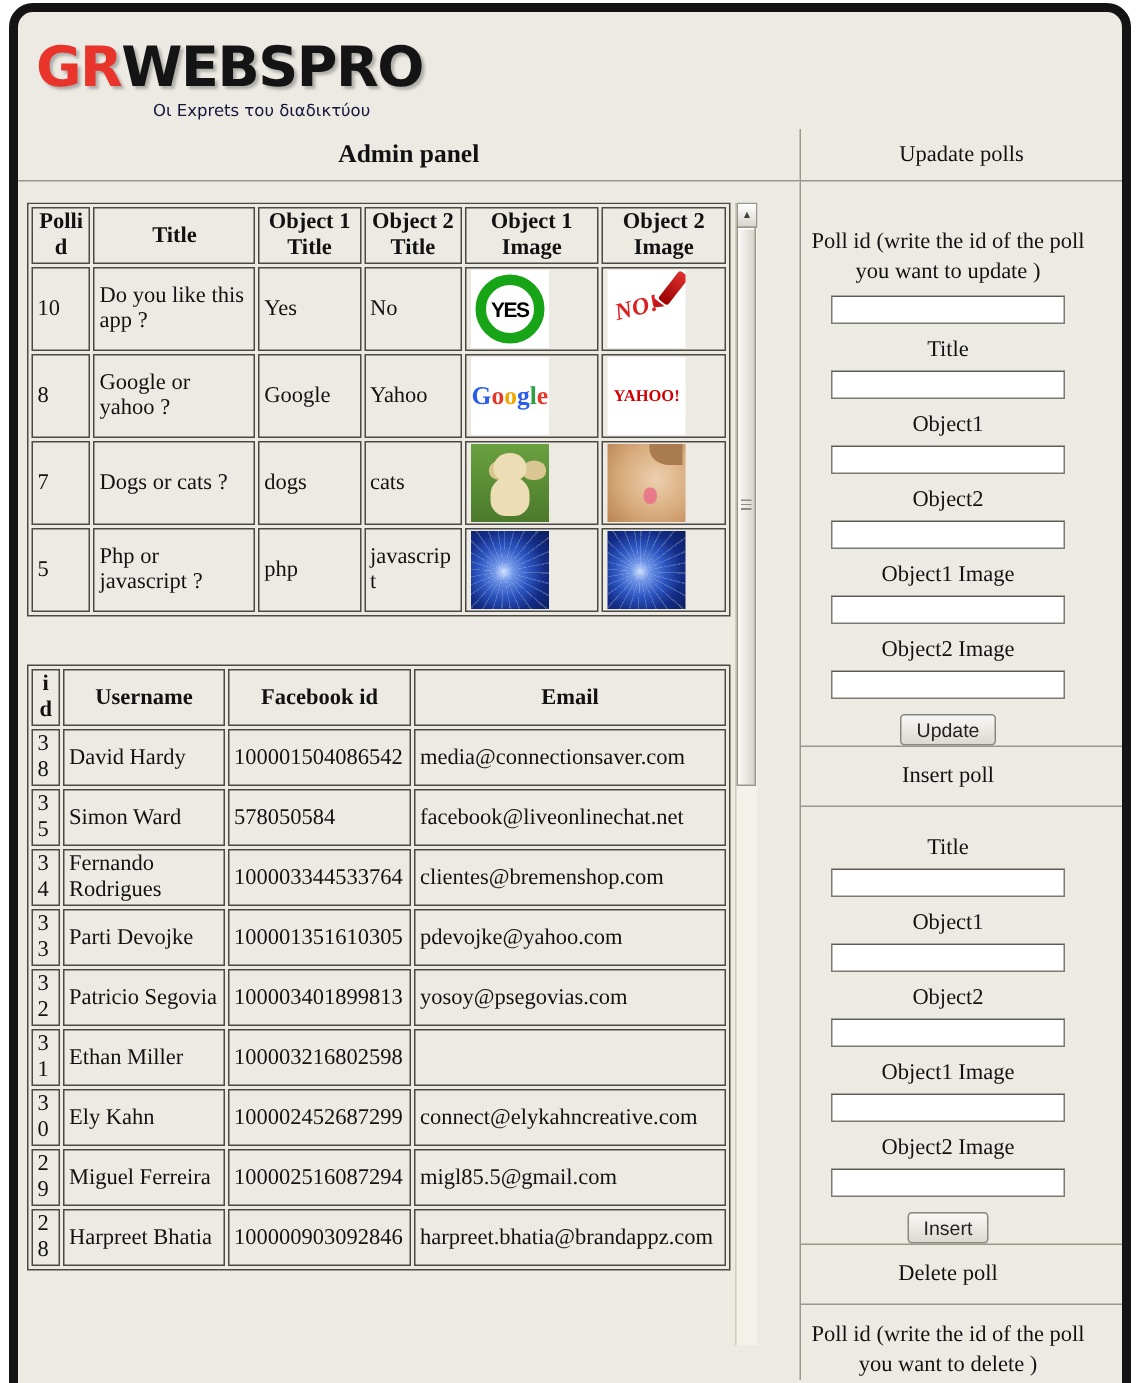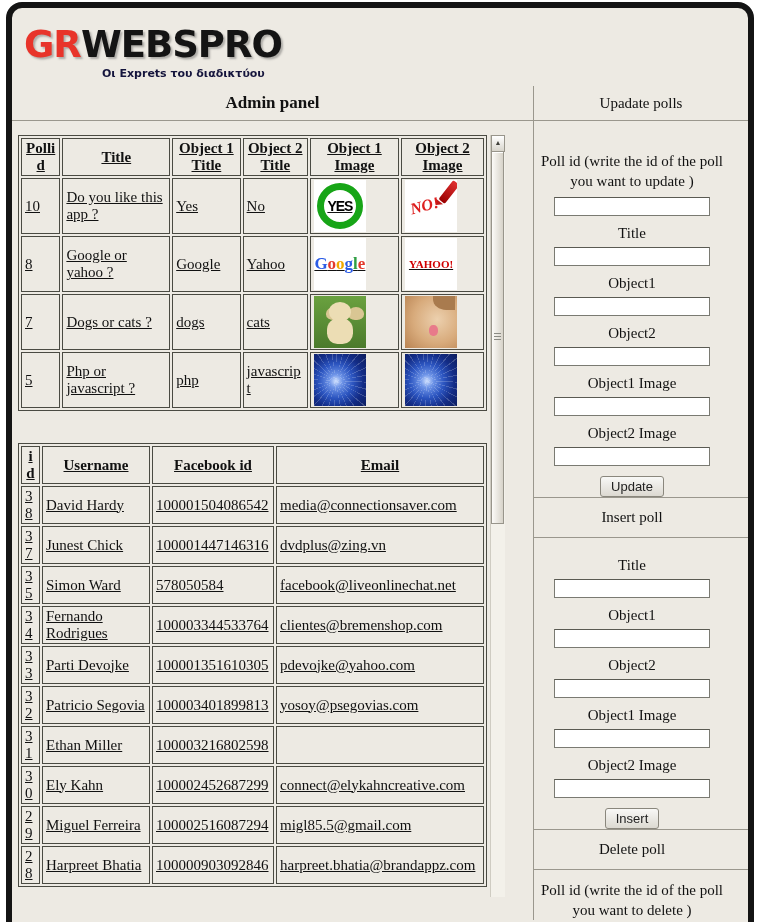--- a/index.html
+++ b/index.html
@@ -11,32 +11,32 @@
     position:absolute;left:6px;top:2px;width:736px;height:960px;
     border:6px solid #141414;border-radius:16px;background:#edeae3;
     overflow:hidden;
   }
   
   .logo-area{padding:18px 0 6px 12px;}
   .logo{font-family:"DejaVu Sans", sans-serif;font-weight:900;font-size:37px;
         letter-spacing:-1px;line-height:1;color:#141414;
         text-shadow:2px 2px 2px rgba(60,60,60,.35);}
   .logo .gr{color:#e8342a;margin-top:20px;}
-  .tagline{font-family:"DejaVu Sans", sans-serif;font-weight:bold;font-size:11px;
+  .tagline{font-family:"DejaVu Sans", sans-serif;font-weight:normal;font-size:11px;
            color:#14143c;margin:4px 0 0 78px;}
   
   .columns{display:flex;align-items:stretch;min-height:818px;}
   .main-col{width:521px;}
   .sidebar{flex:1;border-left:1px solid #9a978d;}
   .col-header{height:34px;display:flex;align-items:center;justify-content:center;
               border-bottom:1px solid #9a978d;}
   .page-title{font-weight:bold;font-size:17px;}
   .sb-title{font-size:15px;}
   
-  .scrollwrap{position:relative;margin:14px 0 0 6px;width:487px;height:762px;overflow:hidden;text-decoration:underline;}
+  .scrollwrap{position:relative;margin:14px 0 0 6px;width:487px;height:762px;overflow:hidden;}
   .fsb{position:absolute;top:0;right:0;width:14px;height:100%;
        background:#f3f1ea;border-left:1px solid #cfccc2;}
   .fsb-btn{height:15px;background:linear-gradient(#ffffff,#d8d5cc);
            border:1px solid #98958b;display:flex;align-items:center;justify-content:center;
            font-size:7px;line-height:7px;color:#40403a;}
   .fsb-thumb{position:absolute;top:16px;left:0;width:11px;height:371px;
              background:linear-gradient(90deg,#fcfbf8,#d7d3c9);
              border:1px solid #98958b;box-shadow:inset 0 1px 0 #fff;}
   .fsb-grip{position:absolute;top:50%;left:2px;right:2px;height:9px;margin-top:-5px;
             background:repeating-linear-gradient(#8b8b84 0 1px,transparent 1px 3px);}
@@ -216,26 +216,20 @@
               </tr>
             </thead>
           <tbody id="users-body">
               <tr>
                 <td>38</td>
                 <td>David Hardy</td>
                 <td>100001504086542</td>
                 <td>media@connectionsaver.com</td>
               </tr>
               <tr>
-                <td>37</td>
-                <td>Junest Chick</td>
-                <td>100001447146316</td>
-                <td>dvdplus@zing.vn</td>
-              </tr>
-              <tr>
                 <td>35</td>
                 <td>Simon Ward</td>
                 <td>578050584</td>
                 <td>facebook@liveonlinechat.net</td>
               </tr>
               <tr>
                 <td>34</td>
                 <td>Fernando Rodrigues</td>
                 <td>100003344533764</td>
                 <td>clientes@bremenshop.com</td>

